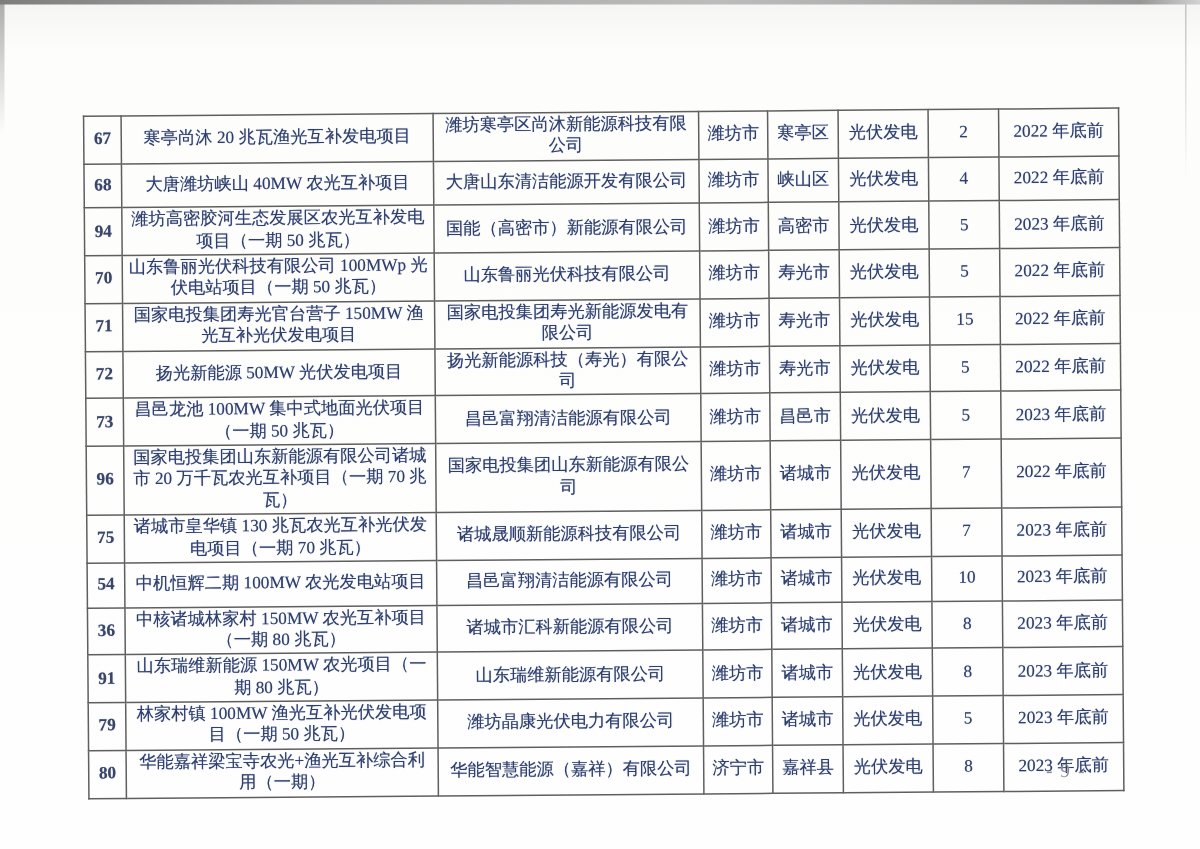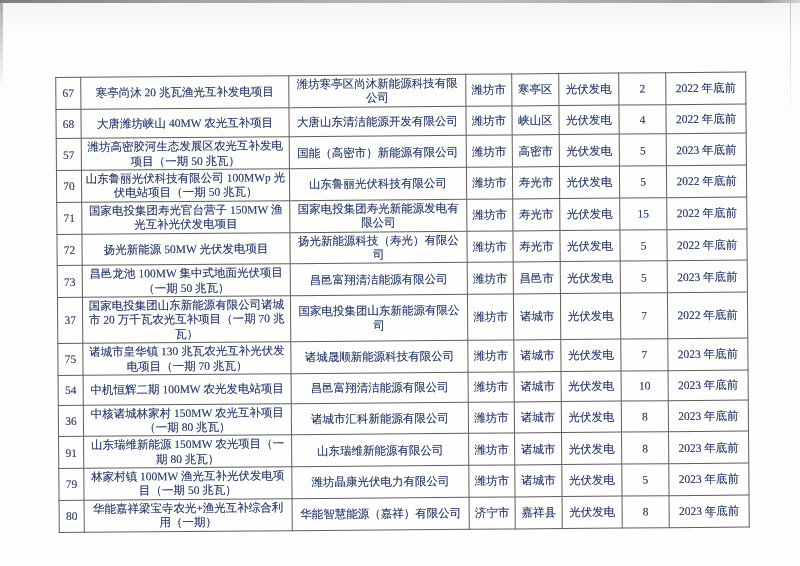--- a/index.html
+++ b/index.html
@@ -40,21 +40,21 @@
   }
   table.doc-table td {
     border: 1px solid var(--border);
     height: 29.6px;
     text-align: center; vertical-align: middle;
     font-size: 11.5px; line-height: 1.25;
     padding: 1px 3px;
     text-shadow: 0 0 0.6px rgba(46,63,110,.55);
     word-break: break-all;
   }
-  td.col-index { font-size: 11px; color: #3a4668; }
+  td.col-index { font-size: 11px; color: #3a4668; font-weight: bold; }
   td.col-project { font-size: 11.3px; }
   td.col-company { font-size: 11.3px; }
   .page-number {
     position: absolute; right: 76px; top: 506px;
     font-size: 13px; color: #8e8e90; letter-spacing: 1px;
     font-family: "Liberation Serif", "DejaVu Serif", serif;
   }
 </style>
 </head>
 <body>
@@ -91,21 +91,21 @@
     <td class="col-index">68</td>
     <td class="col-project">大唐潍坊峡山 40MW 农光互补项目</td>
     <td class="col-company">大唐山东清洁能源开发有限公司</td>
     <td class="col-city">潍坊市</td>
     <td class="col-district">峡山区</td>
     <td class="col-type">光伏发电</td>
     <td class="col-capacity">4</td>
     <td class="col-deadline">2022 年底前</td>
   </tr>
           <tr>
-    <td class="col-index">57</td>
+    <td class="col-index">94</td>
     <td class="col-project">潍坊高密胶河生态发展区农光互补发电项目（一期 50 兆瓦）</td>
     <td class="col-company">国能（高密市）新能源有限公司</td>
     <td class="col-city">潍坊市</td>
     <td class="col-district">高密市</td>
     <td class="col-type">光伏发电</td>
     <td class="col-capacity">5</td>
     <td class="col-deadline">2023 年底前</td>
   </tr>
           <tr>
     <td class="col-index">70</td>
@@ -141,21 +141,21 @@
     <td class="col-index">73</td>
     <td class="col-project">昌邑龙池 100MW 集中式地面光伏项目（一期 50 兆瓦）</td>
     <td class="col-company">昌邑富翔清洁能源有限公司</td>
     <td class="col-city">潍坊市</td>
     <td class="col-district">昌邑市</td>
     <td class="col-type">光伏发电</td>
     <td class="col-capacity">5</td>
     <td class="col-deadline">2023 年底前</td>
   </tr>
           <tr>
-    <td class="col-index">37</td>
+    <td class="col-index">96</td>
     <td class="col-project">国家电投集团山东新能源有限公司诸城市 20 万千瓦农光互补项目（一期 70 兆瓦）</td>
     <td class="col-company">国家电投集团山东新能源有限公司</td>
     <td class="col-city">潍坊市</td>
     <td class="col-district">诸城市</td>
     <td class="col-type">光伏发电</td>
     <td class="col-capacity">7</td>
     <td class="col-deadline">2022 年底前</td>
   </tr>
           <tr>
     <td class="col-index">75</td>

